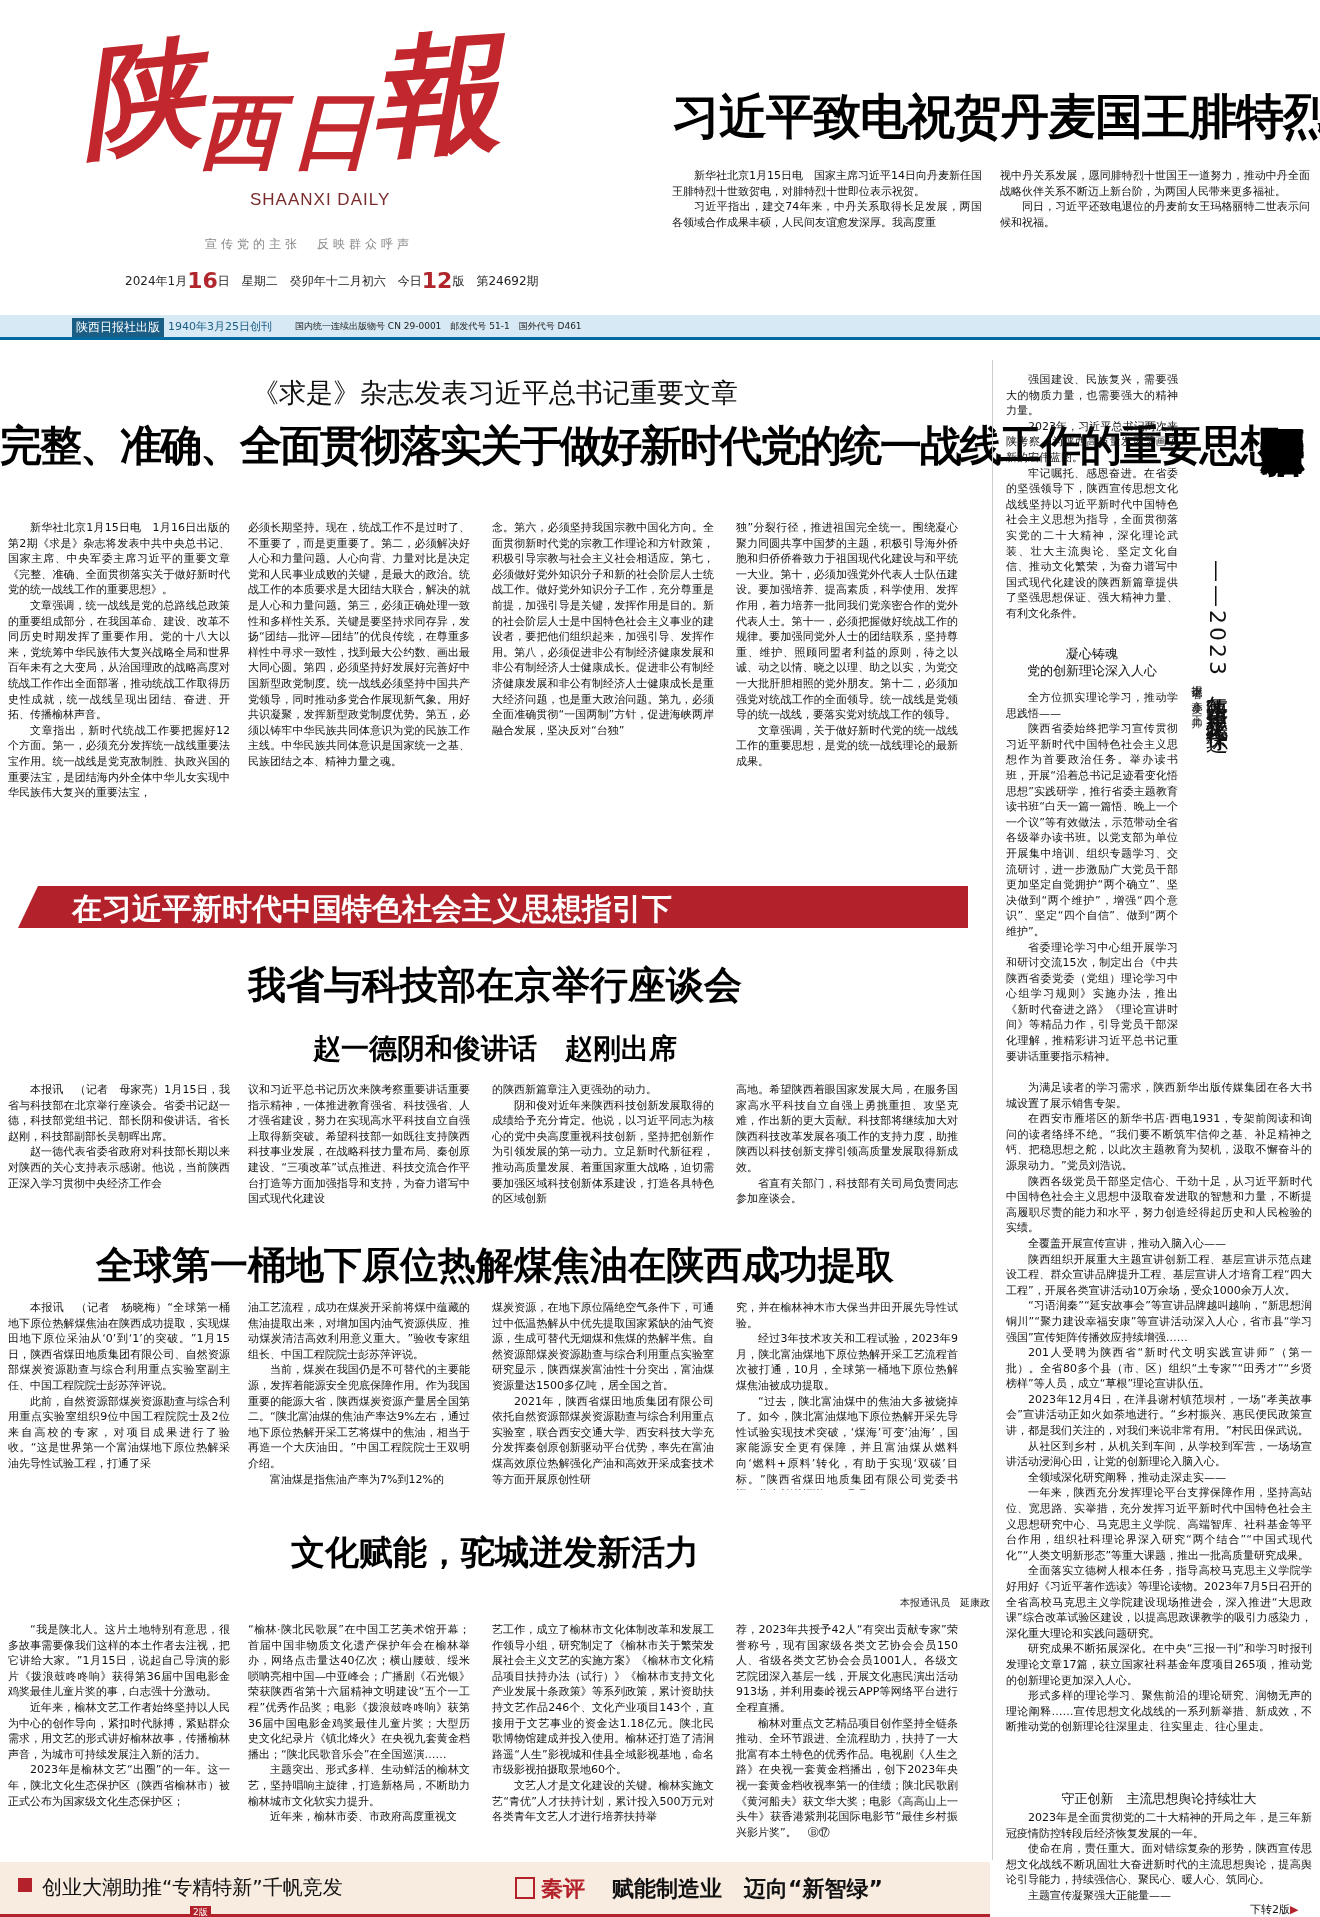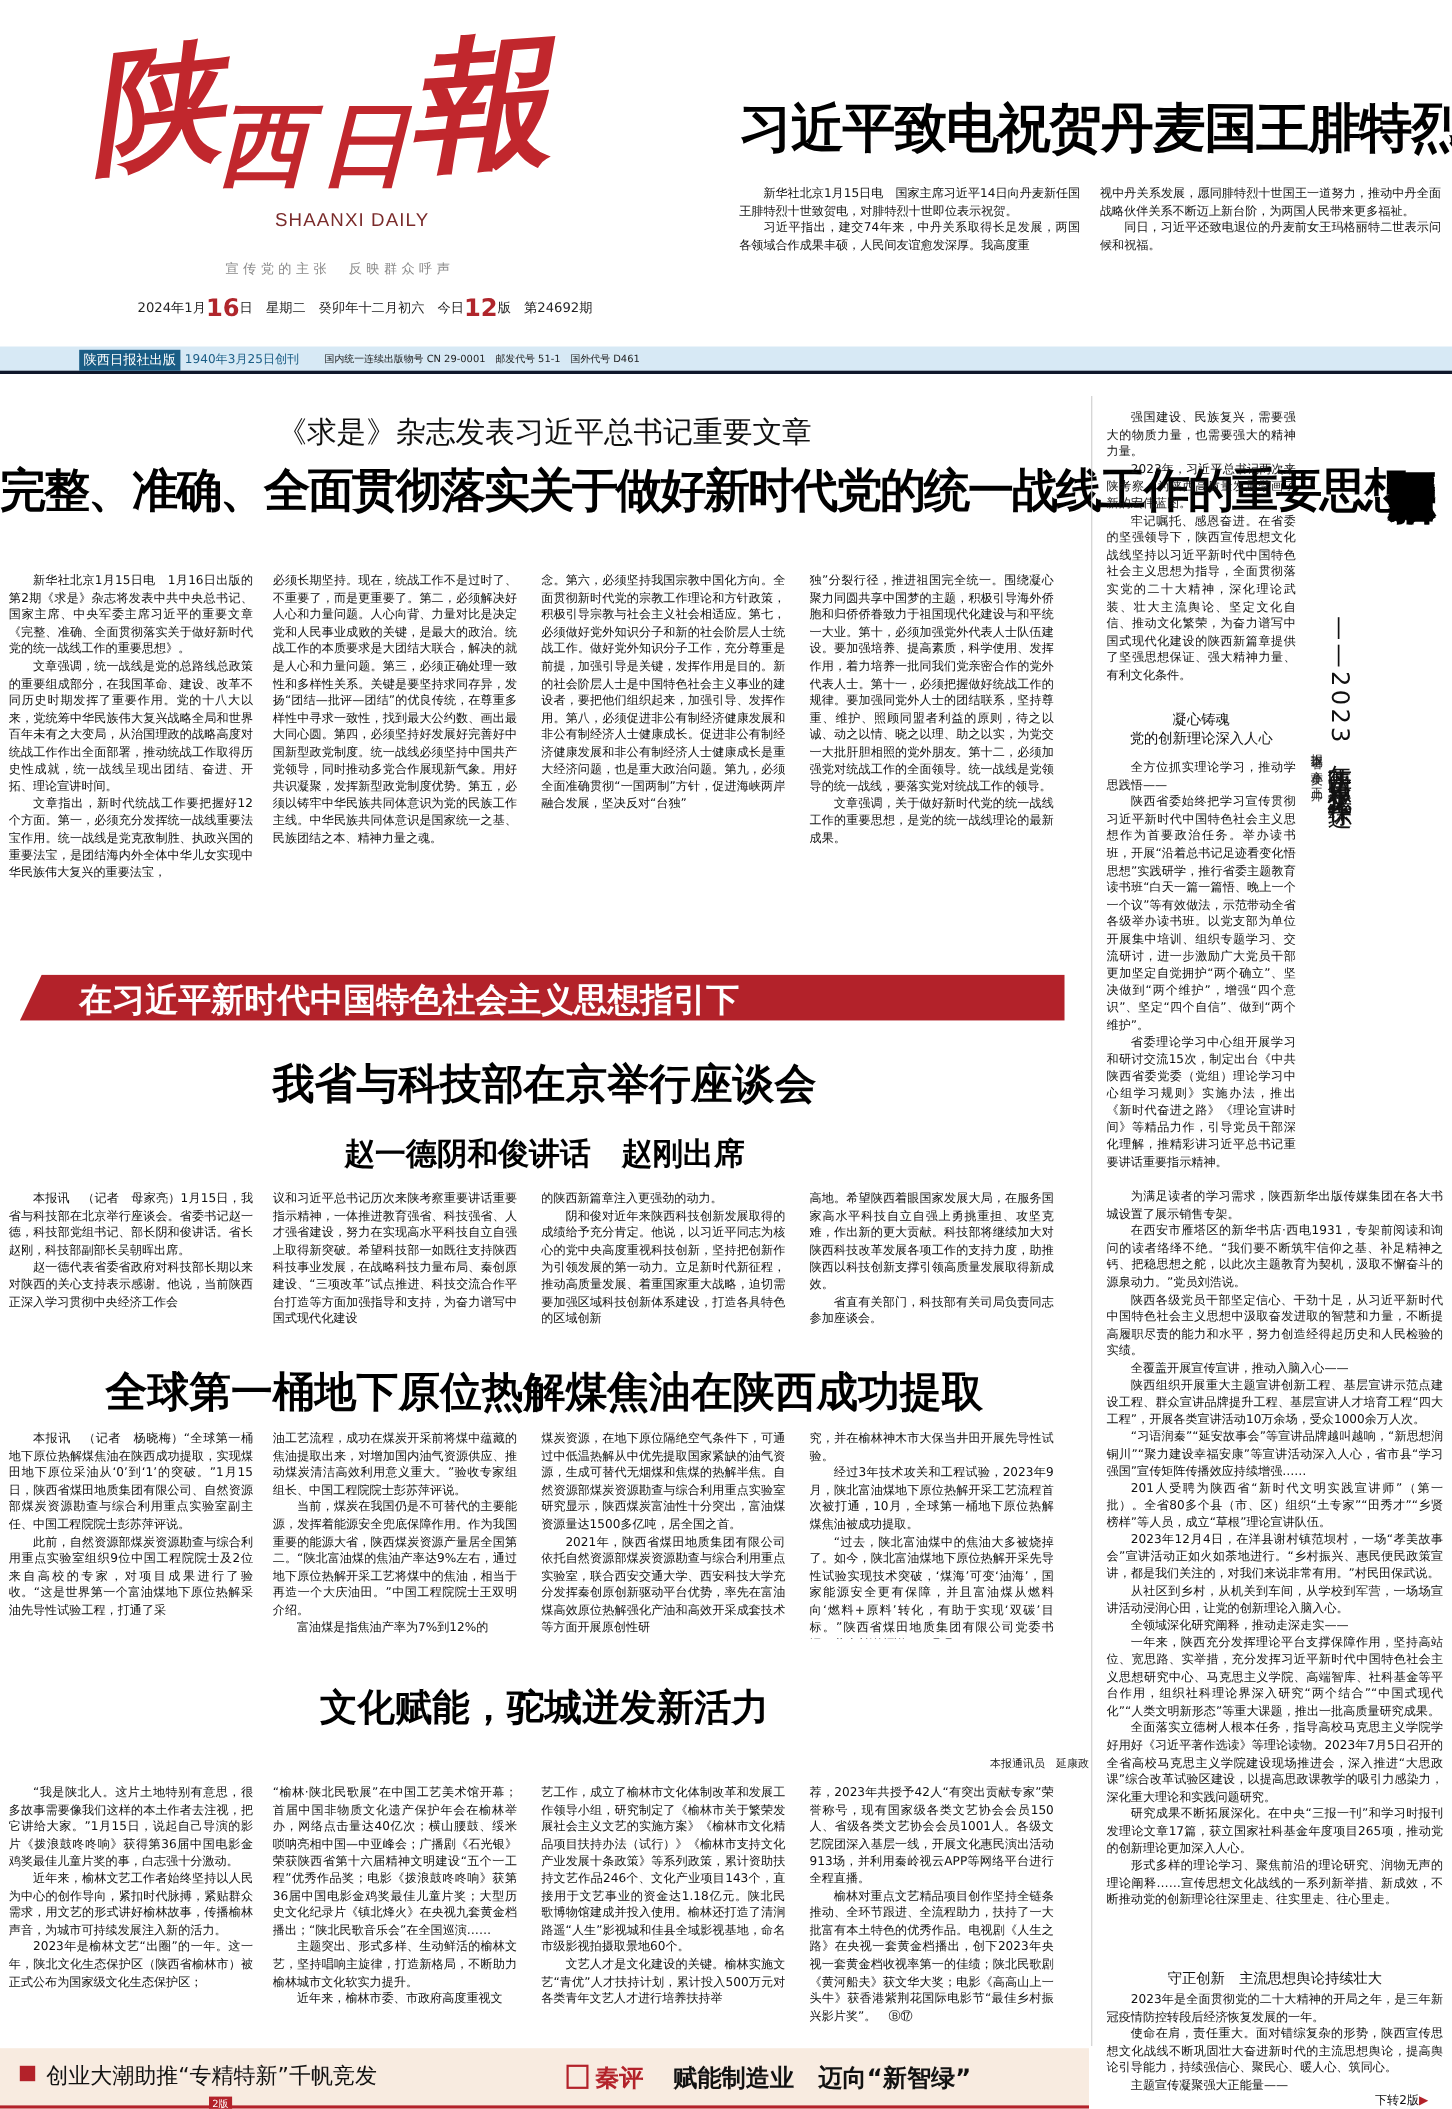--- a/index.html
+++ b/index.html
@@ -5,21 +5,21 @@
   * { box-sizing: border-box; margin: 0; padding: 0; }
   html, body { width: 1320px; height: 1917px; background: #fff; overflow: hidden; }
   body { font-family: "DejaVu Sans", "Liberation Sans", sans-serif; color: #111; position: relative; }
   .abs { position: absolute; }
   .masthead-logo { left: 80px; top: 8px; width: 400px; height: 210px; }
   .logo-char { position: absolute; font-family: "DejaVu Serif", "Liberation Serif", serif; font-weight: bold; color: #c1272d; font-style: italic; }
   .logo-en { position: absolute; left: 170px; top: 182px; font-size: 17px; color: #7a2b2b; letter-spacing: 1px; font-family: "Liberation Sans", sans-serif; }
   .slogan { left: 205px; top: 236px; font-size: 12px; color: #888; letter-spacing: 4px; }
   .dateline { left: 125px; top: 268px; font-size: 12px; color: #222; white-space: nowrap; }
   .dateline .big { font-size: 22px; color: #b0262c; font-weight: bold; vertical-align: -3px; }
-  .infobar { left: 0; top: 315px; width: 1320px; height: 25px; background: #d7e9f5; border-bottom: 3px solid #0f172a; }
+  .infobar { left: 0; top: 315px; width: 1320px; height: 25px; background: #d7e9f5; border-bottom: 3px solid #0369a1; }
   .infobar .pub { position: absolute; left: 72px; top: 3px; background: #1a5d85; color: #fff; font-size: 12px; padding: 1px 4px; }
   .infobar .founded { position: absolute; left: 168px; top: 4px; font-size: 11px; color: #1a5d85; }
   .infobar .codes { position: absolute; left: 295px; top: 5px; font-size: 9px; color: #222; }
   .top-headline { left: 672px; top: 85px; font-size: 48px; font-weight: bold; letter-spacing: -1px; white-space: nowrap; color: #000; }
   .col { font-size: 11px; line-height: 15.6px; text-align: justify; color: #111; }
   .col p { text-indent: 2em; }
   .kicker { left: 0; width: 990px; top: 375px; text-align: center; font-size: 27px; color: #111; }
   .main-head { left: 0; width: 990px; top: 418px; text-align: center; font-size: 42px; font-weight: bold; letter-spacing: -2px; color: #000; white-space: nowrap; }
   .banner { left: 18px; top: 886px; width: 950px; height: 42px; background: #b3222a; clip-path: polygon(20px 0, 100% 0, 100% 100%, 0 100%); }
   .banner-text { left: 72px; top: 889px; font-size: 30px; color: #fff; font-weight: bold; white-space: nowrap; }
@@ -69,21 +69,21 @@
 <div class="abs col" style="left:1000px;top:168px;width:310px;">
   <p style="text-indent:0">视中丹关系发展，愿同腓特烈十世国王一道努力，推动中丹全面战略伙伴关系不断迈上新台阶，为两国人民带来更多福祉。</p>
   <p>同日，习近平还致电退位的丹麦前女王玛格丽特二世表示问候和祝福。</p>
 </div>
 
 <div class="abs kicker">《求是》杂志发表习近平总书记重要文章</div>
 <div class="abs main-head">完整、准确、全面贯彻落实关于做好新时代党的统一战线工作的重要思想</div>
 
 <div class="abs col" style="left:8px;top:520px;width:222px;height:340px;overflow:hidden;">
   <p>新华社北京1月15日电　1月16日出版的第2期《求是》杂志将发表中共中央总书记、国家主席、中央军委主席习近平的重要文章《完整、准确、全面贯彻落实关于做好新时代党的统一战线工作的重要思想》。</p>
-  <p>文章强调，统一战线是党的总路线总政策的重要组成部分，在我国革命、建设、改革不同历史时期发挥了重要作用。党的十八大以来，党统筹中华民族伟大复兴战略全局和世界百年未有之大变局，从治国理政的战略高度对统战工作作出全面部署，推动统战工作取得历史性成就，统一战线呈现出团结、奋进、开拓、理论宣讲时间。</p>
+  <p>文章强调，统一战线是党的总路线总政策的重要组成部分，在我国革命、建设、改革不同历史时期发挥了重要作用。党的十八大以来，党统筹中华民族伟大复兴战略全局和世界百年未有之大变局，从治国理政的战略高度对统战工作作出全面部署，推动统战工作取得历史性成就，统一战线呈现出团结、奋进、开拓、传播榆林声音。</p>
   <p>文章指出，新时代统战工作要把握好12个方面。第一，必须充分发挥统一战线重要法宝作用。统一战线是党克敌制胜、执政兴国的重要法宝，是团结海内外全体中华儿女实现中华民族伟大复兴的重要法宝，</p>
 </div>
 <div class="abs col" style="left:248px;top:520px;width:222px;height:340px;overflow:hidden;">
   <p style="text-indent:0">必须长期坚持。现在，统战工作不是过时了、不重要了，而是更重要了。第二，必须解决好人心和力量问题。人心向背、力量对比是决定党和人民事业成败的关键，是最大的政治。统战工作的本质要求是大团结大联合，解决的就是人心和力量问题。第三，必须正确处理一致性和多样性关系。关键是要坚持求同存异，发扬“团结—批评—团结”的优良传统，在尊重多样性中寻求一致性，找到最大公约数、画出最大同心圆。第四，必须坚持好发展好完善好中国新型政党制度。统一战线必须坚持中国共产党领导，同时推动多党合作展现新气象。用好共识凝聚，发挥新型政党制度优势。第五，必须以铸牢中华民族共同体意识为党的民族工作主线。中华民族共同体意识是国家统一之基、民族团结之本、精神力量之魂。</p>
 </div>
 <div class="abs col" style="left:492px;top:520px;width:222px;height:340px;overflow:hidden;">
   <p style="text-indent:0">念。第六，必须坚持我国宗教中国化方向。全面贯彻新时代党的宗教工作理论和方针政策，积极引导宗教与社会主义社会相适应。第七，必须做好党外知识分子和新的社会阶层人士统战工作。做好党外知识分子工作，充分尊重是前提，加强引导是关键，发挥作用是目的。新的社会阶层人士是中国特色社会主义事业的建设者，要把他们组织起来，加强引导、发挥作用。第八，必须促进非公有制经济健康发展和非公有制经济人士健康成长。促进非公有制经济健康发展和非公有制经济人士健康成长是重大经济问题，也是重大政治问题。第九，必须全面准确贯彻“一国两制”方针，促进海峡两岸融合发展，坚决反对“台独”</p>
 </div>
 <div class="abs col" style="left:736px;top:520px;width:222px;height:340px;overflow:hidden;">
   <p style="text-indent:0">独”分裂行径，推进祖国完全统一。围绕凝心聚力同圆共享中国梦的主题，积极引导海外侨胞和归侨侨眷致力于祖国现代化建设与和平统一大业。第十，必须加强党外代表人士队伍建设。要加强培养、提高素质，科学使用、发挥作用，着力培养一批同我们党亲密合作的党外代表人士。第十一，必须把握做好统战工作的规律。要加强同党外人士的团结联系，坚持尊重、维护、照顾同盟者利益的原则，待之以诚、动之以情、晓之以理、助之以实，为党交一大批肝胆相照的党外朋友。第十二，必须加强党对统战工作的全面领导。统一战线是党领导的统一战线，要落实党对统战工作的领导。</p>

